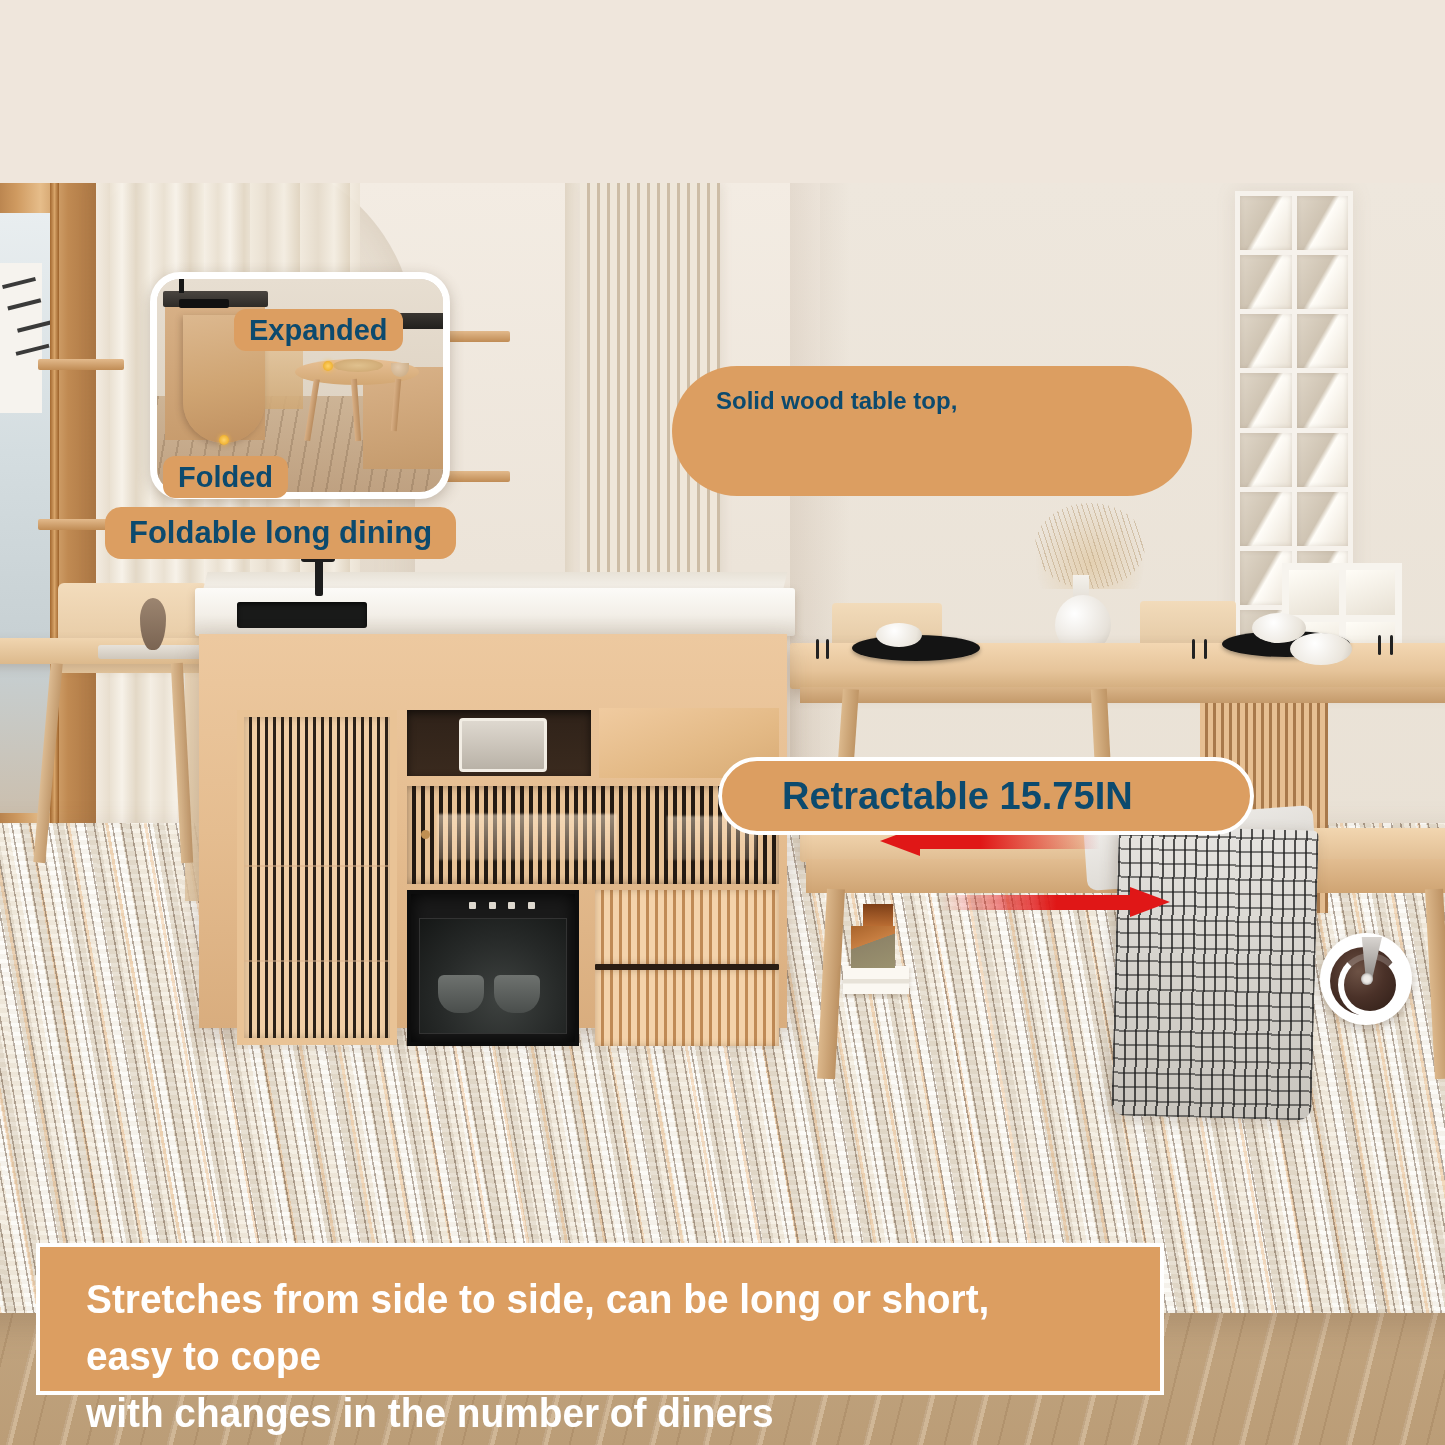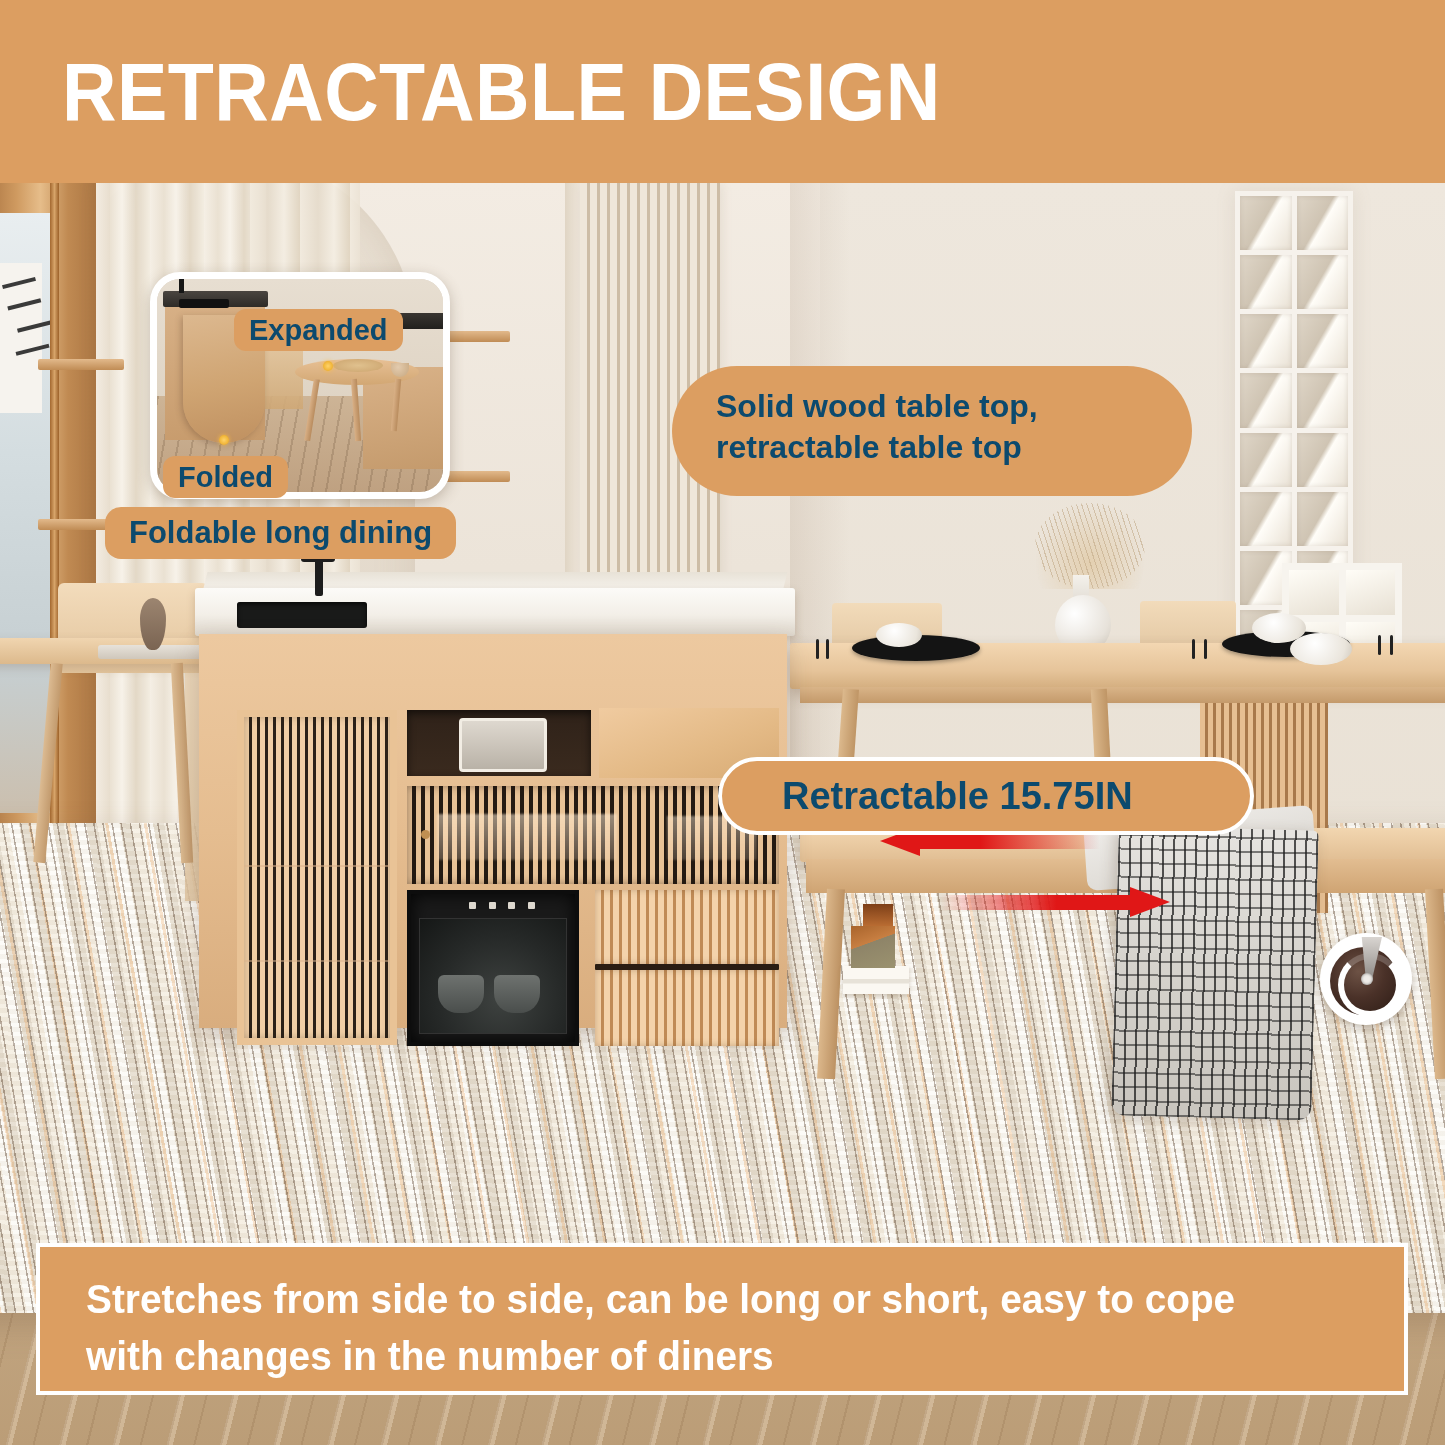--- a/index.html
+++ b/index.html
@@ -575,21 +575,21 @@
   .pill-folded {
     left: 163px; top: 456px; height: 42px; padding: 0 15px;
     border-radius: 12px; font-size: 29px;
   }
   .pill-foldable {
     left: 105px; top: 507px; height: 52px; padding: 0 24px;
     border-radius: 16px; font-size: 31px;
   }
   .pill-solid {
     left: 672px; top: 366px; width: 520px; height: 130px;
-    border-radius: 65px; padding: 0 44px; font-size: 32px; line-height: 1.28;
+    border-radius: 65px; padding: 0 44px; font-size: 24px; line-height: 1.28;
     display: block; padding-top: 20px;
   }
   .pill-retract {
     left: 718px; top: 757px; width: 536px; height: 78px;
     border-radius: 40px; padding: 12px 60px; font-size: 38px;
     border: 4px solid #ffffff;
     justify-content: flex-start;
   }
 
   
@@ -617,21 +617,21 @@
     clip-path: polygon(22% 0%, 100% 0%, 62% 100%, 38% 100%);
   }
   .caster-hub {
     position: absolute; left: 41px; top: 40px; width: 12px; height: 12px;
     border-radius: 50%; background: #efece8;
     box-shadow: inset 0 0 3px rgba(0,0,0,.5);
   }
 
   
   .bottom-banner {
-    position: absolute; left: 36px; top: 1243px; width: 1372px; height: 152px;
+    position: absolute; left: 36px; top: 1243px; width: 1128px; height: 152px;
     background: #dc9e61;
     border: 4px solid #ffffff;
     box-sizing: border-box;
     padding: 24px 46px 0 46px;
   }
   .bottom-text {
     color: #ffffff;
     font-size: 40px;
     font-weight: 700;
     line-height: 1.42;
@@ -787,23 +787,20 @@
         <div class="drawer-gap" style="left:396px;top:330px;width:184px;height:6px;"></div>
         <div class="drawer" style="left:396px;top:336px;width:184px;height:76px;"></div>
       </div>
 
       <div class="books"></div>
       <div class="book-obj"></div>
     </div>
 
   </div>
 
-  <div class="header-banner">
-    <div class="header-title">RETRACTABLE DESIGN</div>
-  </div>
 
   <div class="inset-card">
     <div class="inset-photo">
       <div class="in-wall"></div>
       <div class="in-floor"></div>
       <div class="in-chair"></div>
       <div class="in-cabinet"></div>
       <div class="in-counter">
         <div class="in-sinkbar"></div>
       </div>
@@ -827,21 +824,20 @@
   </div>
   <div class="pill pill-folded">
     <span>Folded</span>
   </div>
   <div class="pill pill-foldable">
     <span>Foldable long dining</span>
   </div>
 
   <div class="pill pill-solid">
     <div>Solid wood table top,</div>
-    <div>retractable table top</div>
   </div>
 
   <div class="pill pill-retract">
     <span>Retractable 15.75IN</span>
   </div>
 
   <div class="caster">
     <div class="caster-wheel"></div>
     <div class="caster-ring"></div>
     <div class="caster-stem"></div>

